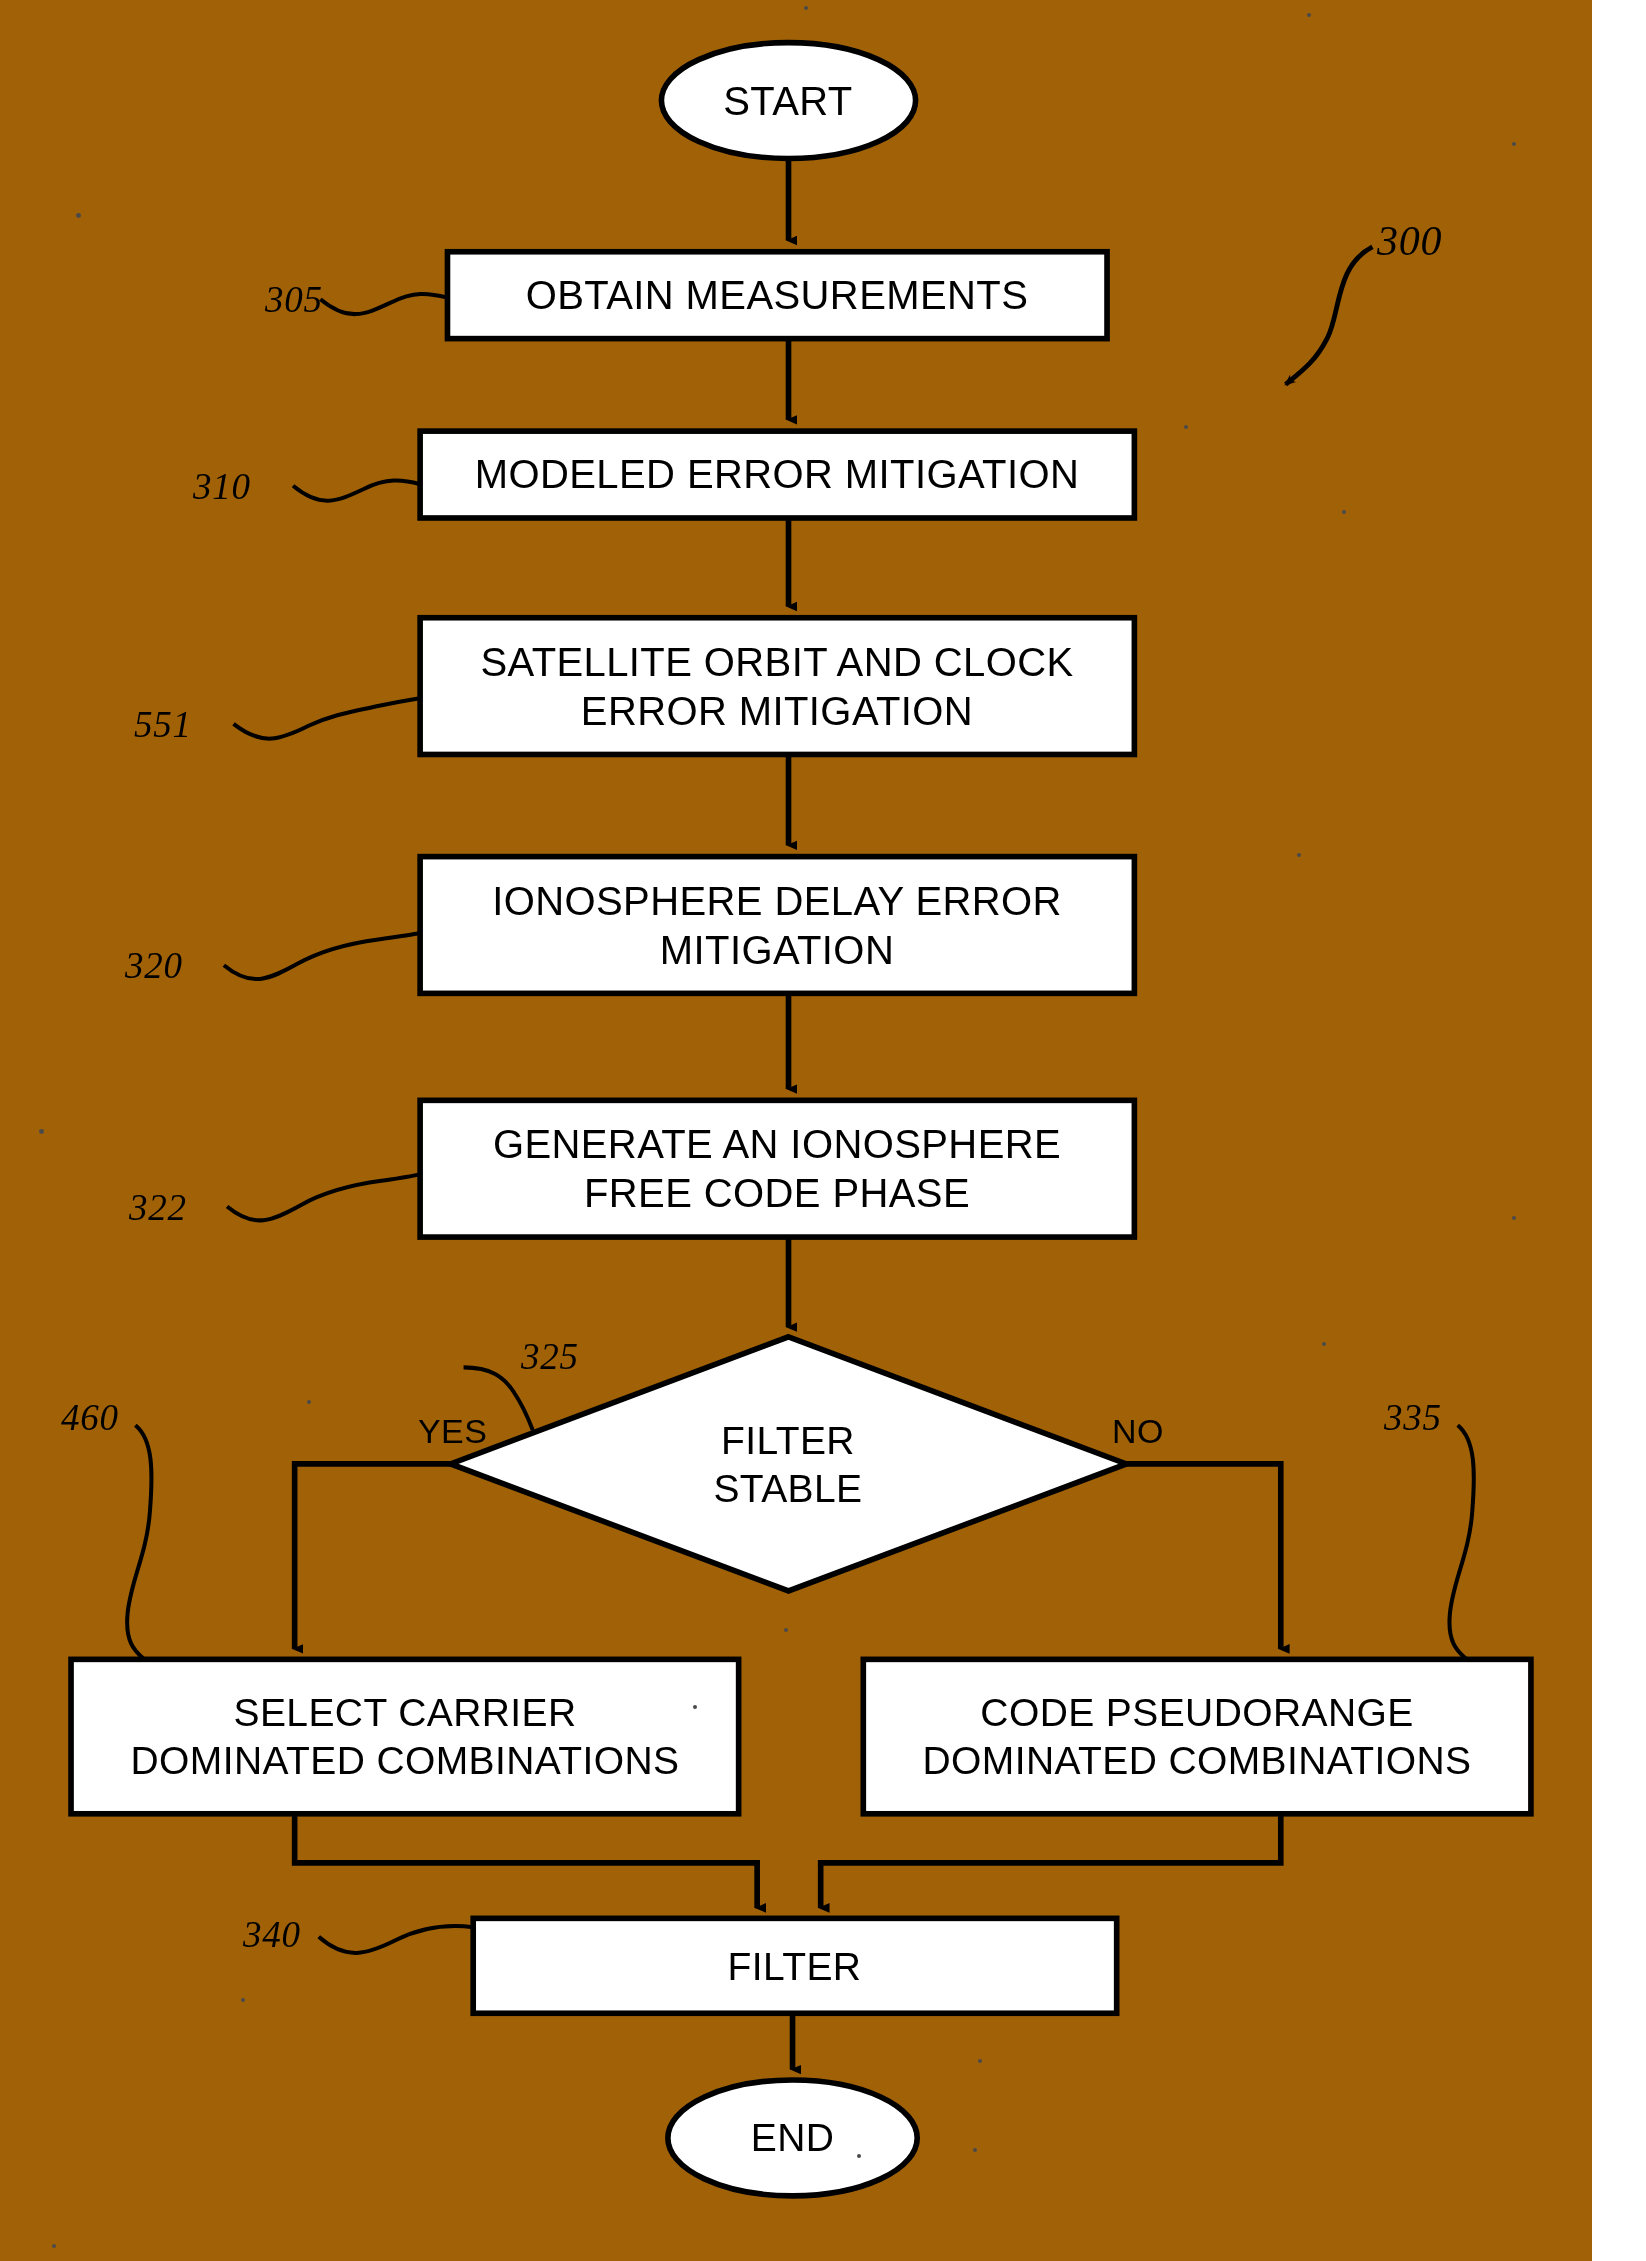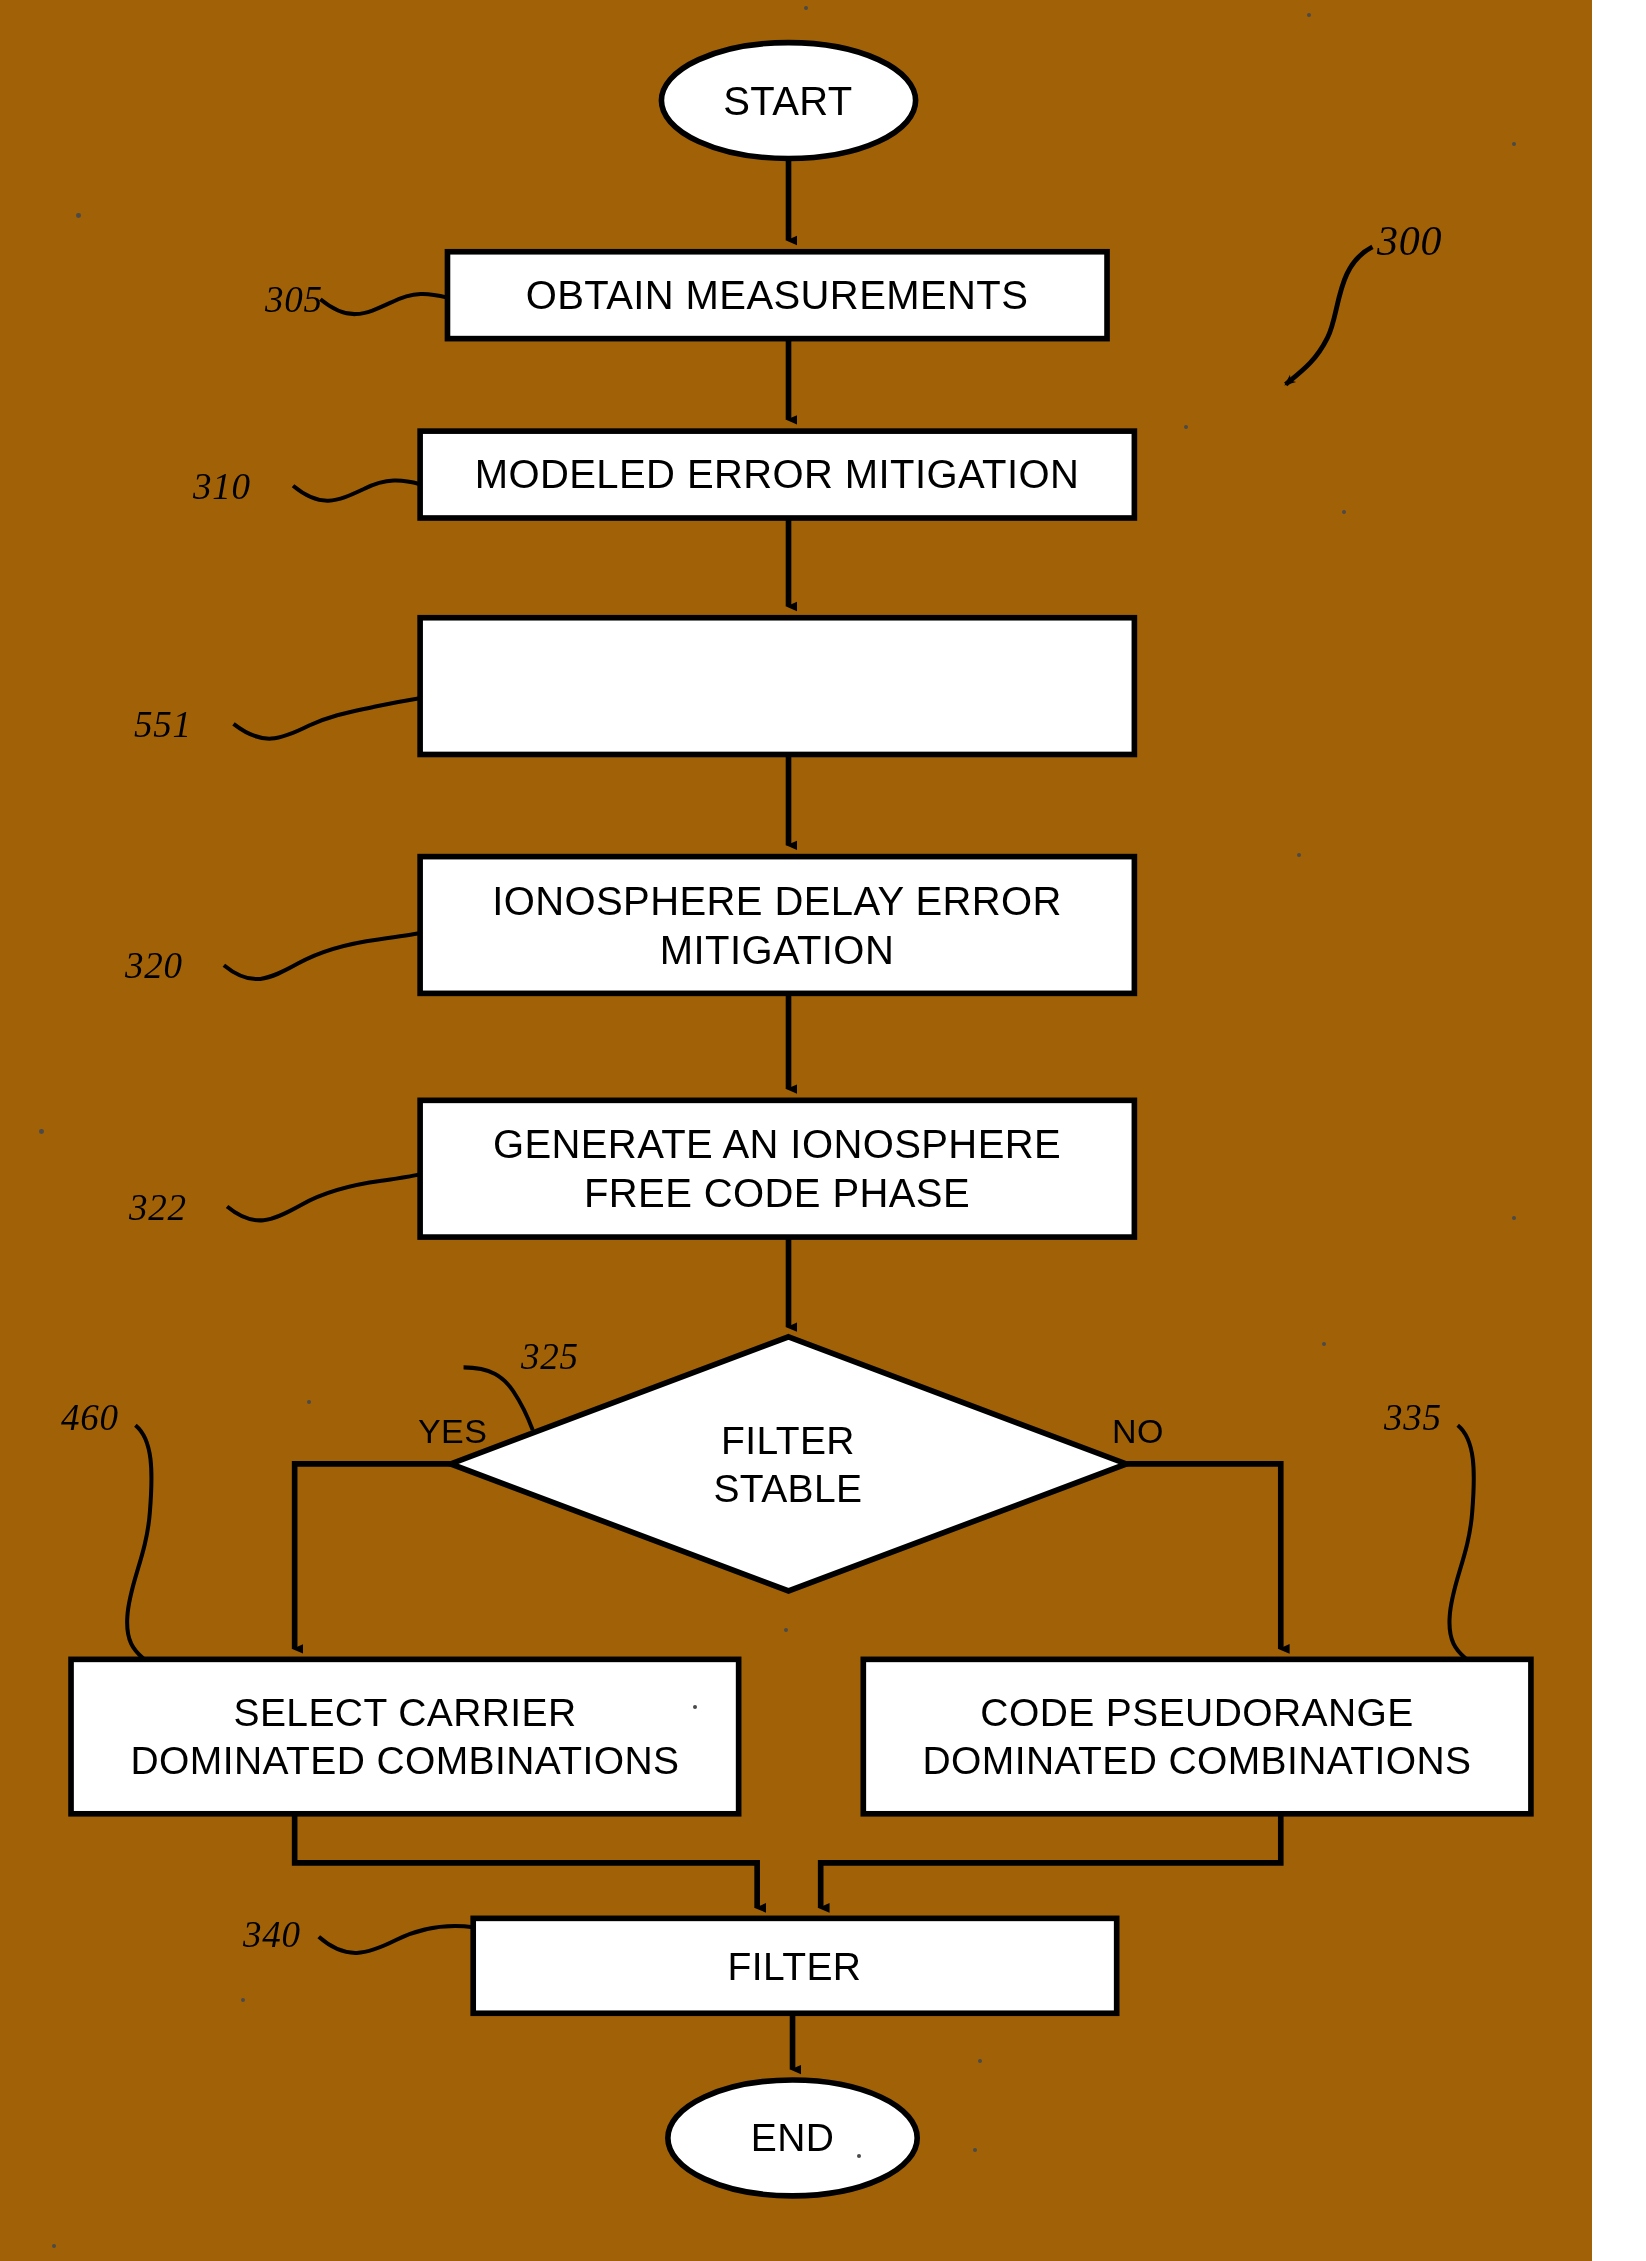--- a/index.html
+++ b/index.html
@@ -143,20 +143,22 @@
 
     <path d="M 396,2408 C 430,2438 456,2430 492,2412 C 524,2396 556,2392 588,2396" fill="none" stroke="#000000" stroke-width="5"></path>
   </svg>
 
   <div class="node-text" style="left:661px; top:72px; width:254px; height:58px; font-size:40px;">START</div>
 
   <div class="node-text" style="left:455px; top:252px; width:644px; height:87px; font-size:40px;">OBTAIN MEASUREMENTS</div>
 
   <div class="node-text" style="left:428px; top:431px; width:698px; height:87px; font-size:40px;">MODELED ERROR MITIGATION</div>
 
+  <div class="node-text" style="left:428px; top:618px; width:698px; height:137px; font-size:40px;">SATELLITE ORBIT AND CLOCK
+ERROR MITIGATION</div>
 
   <div class="node-text" style="left:428px; top:857px; width:698px; height:137px; font-size:40px;">IONOSPHERE DELAY ERROR
 MITIGATION</div>
 
   <div class="node-text" style="left:428px; top:1100px; width:698px; height:137px; font-size:40px;">GENERATE AN IONOSPHERE
 FREE CODE PHASE</div>
 
   <div class="node-text" style="left:635px; top:1400px; width:306px; height:129px; font-size:39px;">FILTER
 STABLE</div>
 

